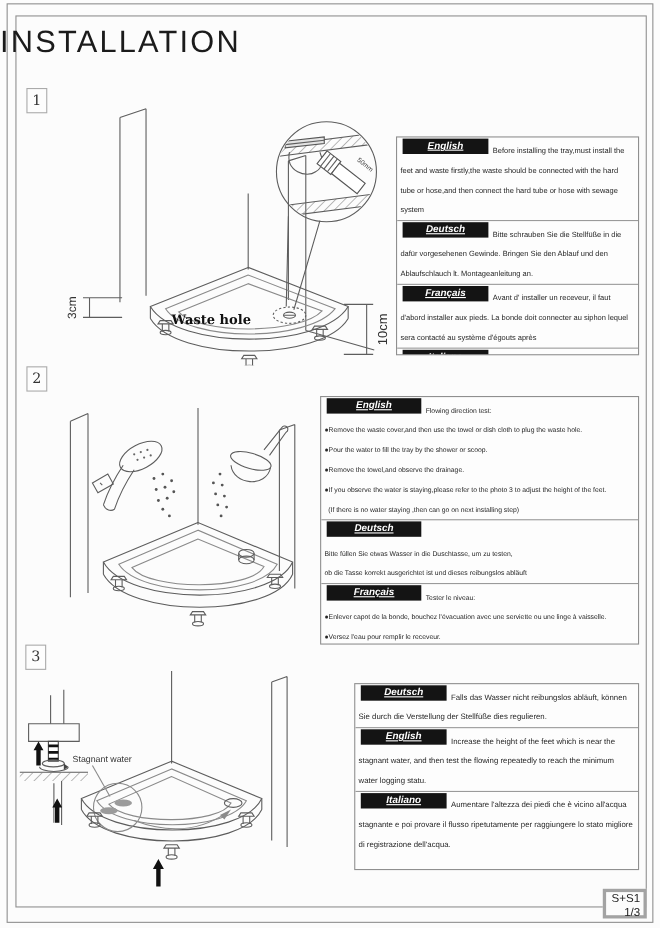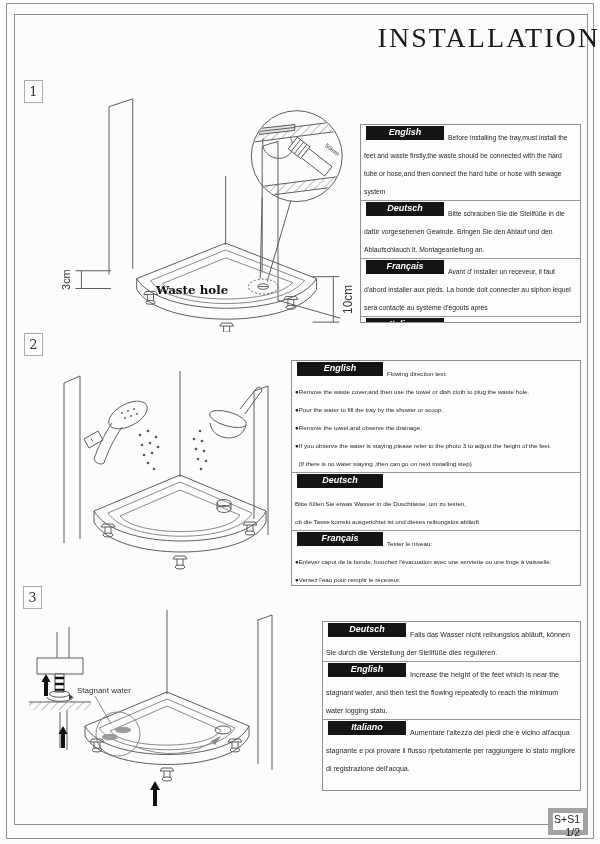--- a/index.html
+++ b/index.html
@@ -1,51 +1,51 @@
 <!DOCTYPE html>
 <html><head>
 <meta charset="utf-8">
 <style>
   html,body{margin:0;padding:0;background:#ddd;}
   #page{position:relative;width:600px;height:844px;background:#fcfcfc;margin:0 auto;
         font-family:"Liberation Sans","DejaVu Sans",sans-serif;color:#222;overflow:hidden;}
   .frame{position:absolute;border:1px solid #8f8f8f;}
   #outer-frame{left:6px;top:3px;right:6px;bottom:5px;}
   #inner-frame{left:14px;top:14px;right:12px;bottom:19px;}
-  #title{position:absolute;left:0;right:0;top:22px;text-align:right;
-         font-family:Liberation Serif, serif;font-size:28px;
-         letter-spacing:2px;color:#1b1b1b;margin-left:36px;}
+  #title{position:absolute;left:0;right:0;top:22px;text-align:left;
+         font-family:Liberation Sans, sans-serif;font-size:28px;
+         letter-spacing:2px;color:#1b1b1b;}
   .step-num{position:absolute;width:17px;height:21px;border:1px solid #aaa;background:#fdfdfd;
             font-family:"DejaVu Serif",serif;font-size:13px;color:#333;
             display:flex;align-items:center;justify-content:center;}
   #num-1{left:24px;top:80px;} #num-2{left:24px;top:333px;} #num-3{left:23px;top:586px;}
   .text-block{position:absolute;border:1px solid #8f8f8f;background:#fdfdfd;overflow:hidden;}
   #block-1{left:360px;top:124px;width:219px;height:197px;}
   #block-2{left:291px;top:360px;width:288px;height:224px;}
   #block-3{left:322px;top:621px;width:257px;height:168px;}
   .lang-row{border-top:1px solid #9a9a9a;padding:1px 4px 2px 3px;}
   .lang-row:first-child{border-top:none;}
   .badge{display:inline-block;background:#141414;color:#fff;font-weight:bold;font-style:italic;
          font-size:9px;line-height:11px;padding:1px 8px 2px;min-width:62px;text-align:center;
-         margin:0 4px 0 2px;vertical-align:top;}
+         margin:0 4px 0 2px;vertical-align:top;text-decoration:underline;}
   .txt{font-size:6.8px;line-height:1.32;white-space:pre-line;color:#262626;}
   #block-2 .txt{font-size:6.2px;line-height:1.28;}
   #block-2 .badge{min-width:70px;}
   #block-3 .txt{font-size:7.1px;line-height:1.33;}
   .diagram{position:absolute;}
   #diagram-1{left:30px;top:85px;}
   #diagram-2{left:28px;top:343px;}
-  #diagram-3{left:15px;top:592px;}
+  #diagram-3{left:4px;top:592px;}
   svg{display:block;}
   svg *{vector-effect:non-scaling-stroke;}
   .ln{stroke:#5d5d5d;stroke-width:1;fill:none;}
   .lnl{stroke:#8a8a8a;stroke-width:1;fill:none;}
   .blk{fill:#111;stroke:none;}
   .gry{fill:#9b9b9b;stroke:none;}
-  #footer-box{position:absolute;left:548px;top:808px;width:40px;height:27px;border:5px solid #a3a3a3;
+  #footer-box{position:absolute;left:548px;top:808px;width:40px;height:27px;border:3px solid #a3a3a3;
               background:#fcfcfc;text-align:right;font-size:10.5px;line-height:13px;
               padding:0 3px 0 0;box-sizing:border-box;color:#222;}
 </style>
 </head>
 <body>
 
 <div id="page">
   <div id="outer-frame" class="frame"></div>
   <div id="inner-frame" class="frame"></div>
 
@@ -300,15 +300,15 @@
       <span class="badge">English</span><span class="txt">Increase the height of the feet which is near the stagnant water, and then test the flowing repeatedly to reach the minimum water logging statu.</span>
     </div>
     <div class="lang-row">
       <span class="badge">Italiano</span><span class="txt">Aumentare l'altezza dei piedi che è vicino all'acqua stagnante e poi provare il flusso ripetutamente per raggiungere lo stato migliore di registrazione dell'acqua.</span>
     </div>
 
   </div>
 
   <div id="footer-box">
     <div>S+S1</div>
-    <div>1/2</div>
+    <div>1/3</div>
   </div>
 </div>
 
 </body></html>

